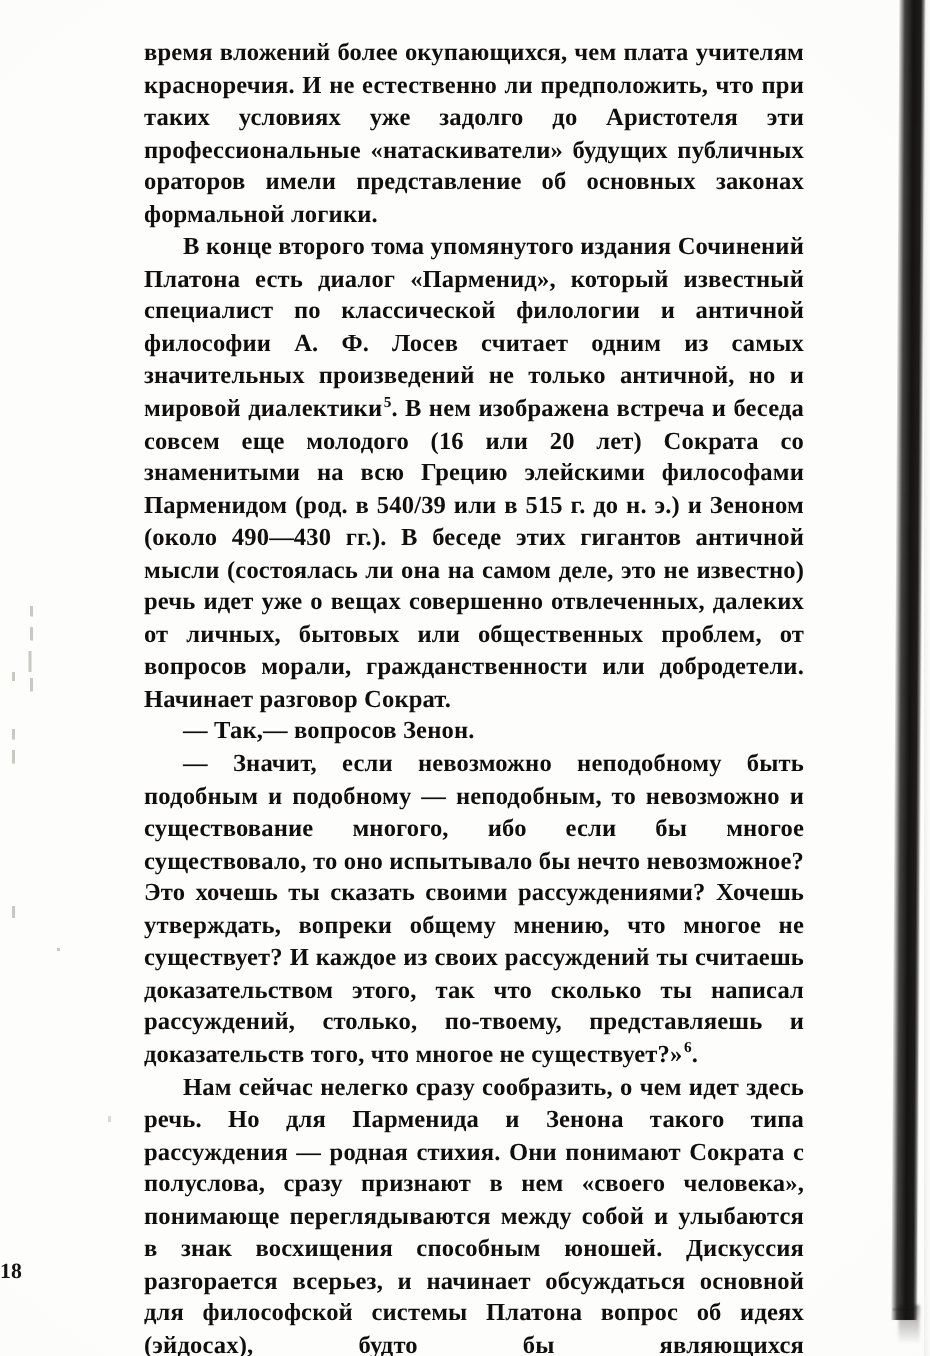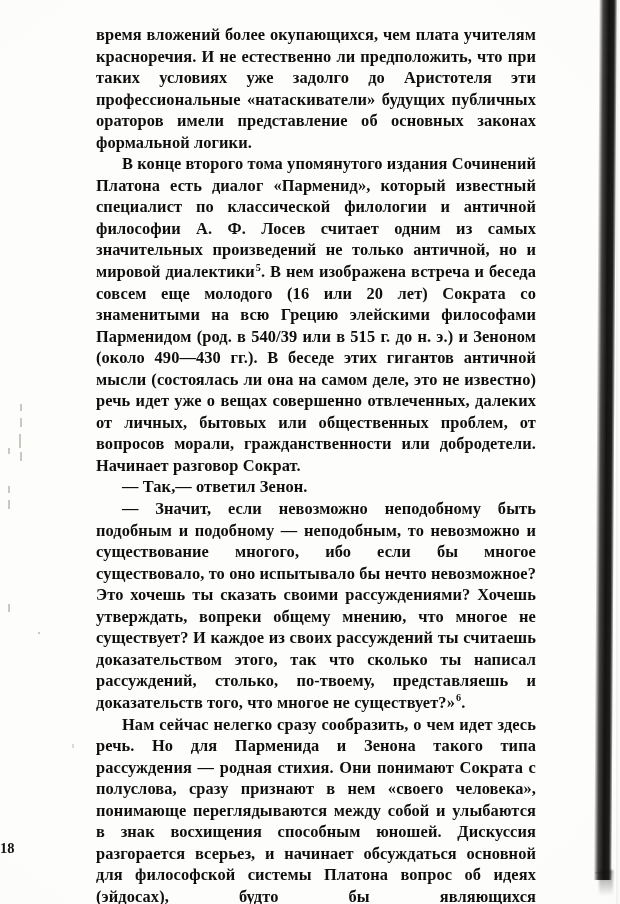--- a/index.html
+++ b/index.html
@@ -142,21 +142,21 @@
   <div class="speck" style="left:72px;  top:744px; width:1.6px; height:4px; opacity:.5;"></div>
   <div class="speck" style="left:595px; top:872px; width:11px; height:1.6px; opacity:.55;"></div>
 
   <div id="text-block">
 
     <p class="no-indent">время вложений более окупающихся, чем плата учителям красноречия. И не естественно ли предположить, что при таких условиях уже задолго до Аристотеля эти профессиональные «натаскиватели» будущих публичных ораторов имели представление об основных законах формальной логики.</p>
 
     <p><span>В конце второго тома упомянутого издания Сочинений Платона есть диалог «Парменид», который известный специалист по классической филологии и античной философии А. Ф. Лосев считает одним из самых значительных произведений не только античной, но и мировой диалектики</span><sup class="fn">5</sup><span>. В нем изображена встреча и беседа совсем еще молодого (16 или 20 лет) Сократа со знаменитыми на всю Грецию элейскими философами Парменидом (род. в 540/39 или в 515 г. до н. э.) и Зеноном (около 490—430 гг.). В беседе этих гигантов античной мысли (состоялась ли она на самом деле, это не известно) речь идет уже о вещах совершенно отвлеченных, далеких от личных, бытовых или общественных проблем, от вопросов морали, гражданственности или добродетели. Начинает разговор Сократ.</span></p>
 
 
-    <p>— Так,— ответил Зенон.</p>
+    <p>— Так,— вопросов Зенон.</p>
 
     <p><span>— Значит, если невозможно неподобному быть подобным и подобному — неподобным, то невозможно и существование многого, ибо если бы многое существовало, то оно испытывало бы нечто невозможное? Это хочешь ты сказать своими рассуждениями? Хочешь утверждать, вопреки общему мнению, что многое не существует? И каждое из своих рассуждений ты считаешь доказательством этого, так что сколько ты написал рассуждений, столько, по-твоему, представляешь и доказательств того, что многое не существует?»</span><sup class="fn">6</sup><span>.</span></p>
 
     <p>Нам сейчас нелегко сразу сообразить, о чем идет здесь речь. Но для Парменида и Зенона такого типа рассуждения — родная стихия. Они понимают Сократа с полуслова, сразу признают в нем «своего человека», понимающе переглядываются между собой и улыбаются в знак восхищения способным юношей. Дискуссия разгорается всерьез, и начинает обсуждаться основной для философской системы Платона вопрос об идеях (эйдосах), будто бы являющихся</p>
 
   </div>
 
   <div id="page-number">18</div>
 
   <div id="gutter-shadow"></div>

